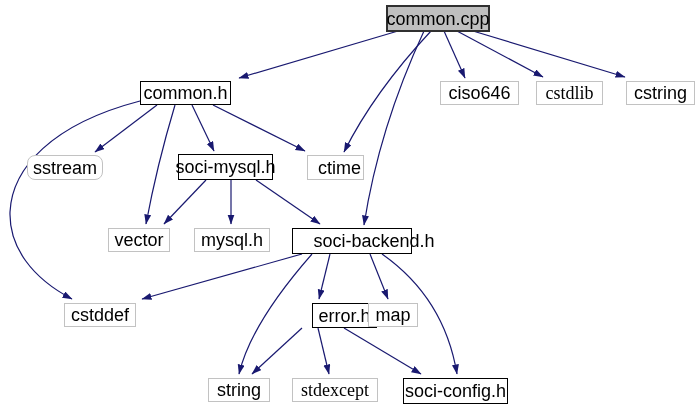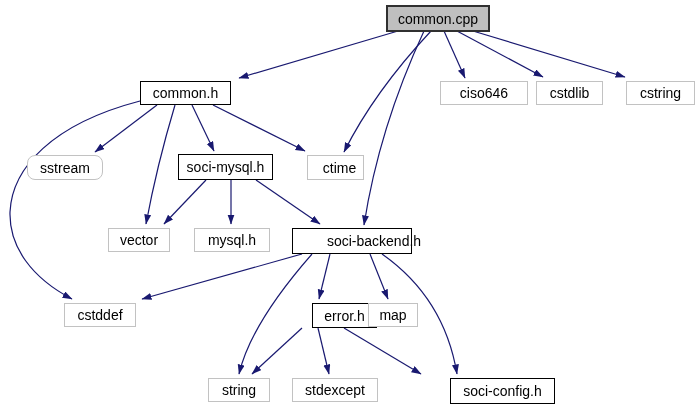--- a/index.html
+++ b/index.html
@@ -3,21 +3,21 @@
 <meta charset="utf-8">
 <style>
   html,body{margin:0;padding:0;background:#ffffff;}
   body{width:698px;height:411px;font-family:"Liberation Sans",sans-serif;}
   #diagram{position:relative;width:698px;height:411px;background:#ffffff;overflow:hidden;}
   #edge-layer{position:absolute;left:0;top:0;width:698px;height:411px;}
   .node{
     position:absolute;
     display:flex;align-items:center;justify-content:center;
     box-sizing:border-box;
-    font-size:14px;line-height:1;color:#000;
+    font-size:18px;line-height:1;color:#000;
     background:#ffffff;white-space:nowrap;
   }
   .node.internal{border:1px solid #000000;cursor:pointer;}
   .node.external{border:1px solid #c2c2c2;}
   .node.main{background:#bfbfbf;border:2px solid #303030;}
   .edge{fill:none;stroke-width:1.2px;}
 </style>
 </head>
 <body>
 
@@ -53,24 +53,24 @@
         <path d="M344,328 L421,374" class="edge" stroke="#191970" marker-end="url(#arrowhead)"></path>
       </g>
   </svg>
   <div id="node-layer">
       <div class="node main" style="left: 386px; top: 5px; width: 104px; height: 27px;">
         <span>common.cpp</span>
       </div>
       <div class="node internal" style="left: 140px; top: 81px; width: 91px; height: 24px;">
         <span>common.h</span>
       </div>
-      <div class="node external" style="left: 440px; top: 81px; width: 88px; height: 24px;">
+      <div class="node external" style="left: 440px; top: 81px; width: 79px; height: 24px;">
         <span>ciso646</span>
       </div>
-      <div class="node external" style="left: 536px; top: 81px; width: 67px; height: 24px;">
+      <div class="node external" style="left: 536px; top: 81px; width: 67px; height: 24px; font-family: Liberation Serif, serif;">
         <span>cstdlib</span>
       </div>
       <div class="node external" style="left: 626px; top: 81px; width: 69px; height: 24px;">
         <span>cstring</span>
       </div>
       <div class="node external" style="left: 27px; top: 155px; width: 76px; height: 25px; border-radius: 8px;">
         <span>sstream</span>
       </div>
       <div class="node internal" style="left: 178px; top: 154px; width: 95px; height: 26px;">
         <span>soci-mysql.h</span>
@@ -92,20 +92,20 @@
       </div>
       <div class="node internal" style="left: 280px; top: 303px; width: 65px; height: 25px; margin-left: 32px;">
         <span>error.h</span>
       </div>
       <div class="node external" style="left: 368px; top: 303px; width: 50px; height: 24px;">
         <span>map</span>
       </div>
       <div class="node external" style="left: 208px; top: 378px; width: 62px; height: 24px;">
         <span>string</span>
       </div>
-      <div class="node external" style="left: 292px; top: 378px; width: 86px; height: 24px;">
+      <div class="node external" style="left: 292px; top: 378px; width: 86px; height: 24px; font-family: Liberation Serif, serif;">
         <span>stdexcept</span>
       </div>
-      <div class="node internal" style="left: 403px; top: 378px; width: 105px; height: 26px; margin-left: 47px;">
+      <div class="node internal" style="left: 403px; top: 378px; width: 105px; height: 26px;">
         <span>soci-config.h</span>
       </div>
     </div>
 </div>
 
 </body></html>

